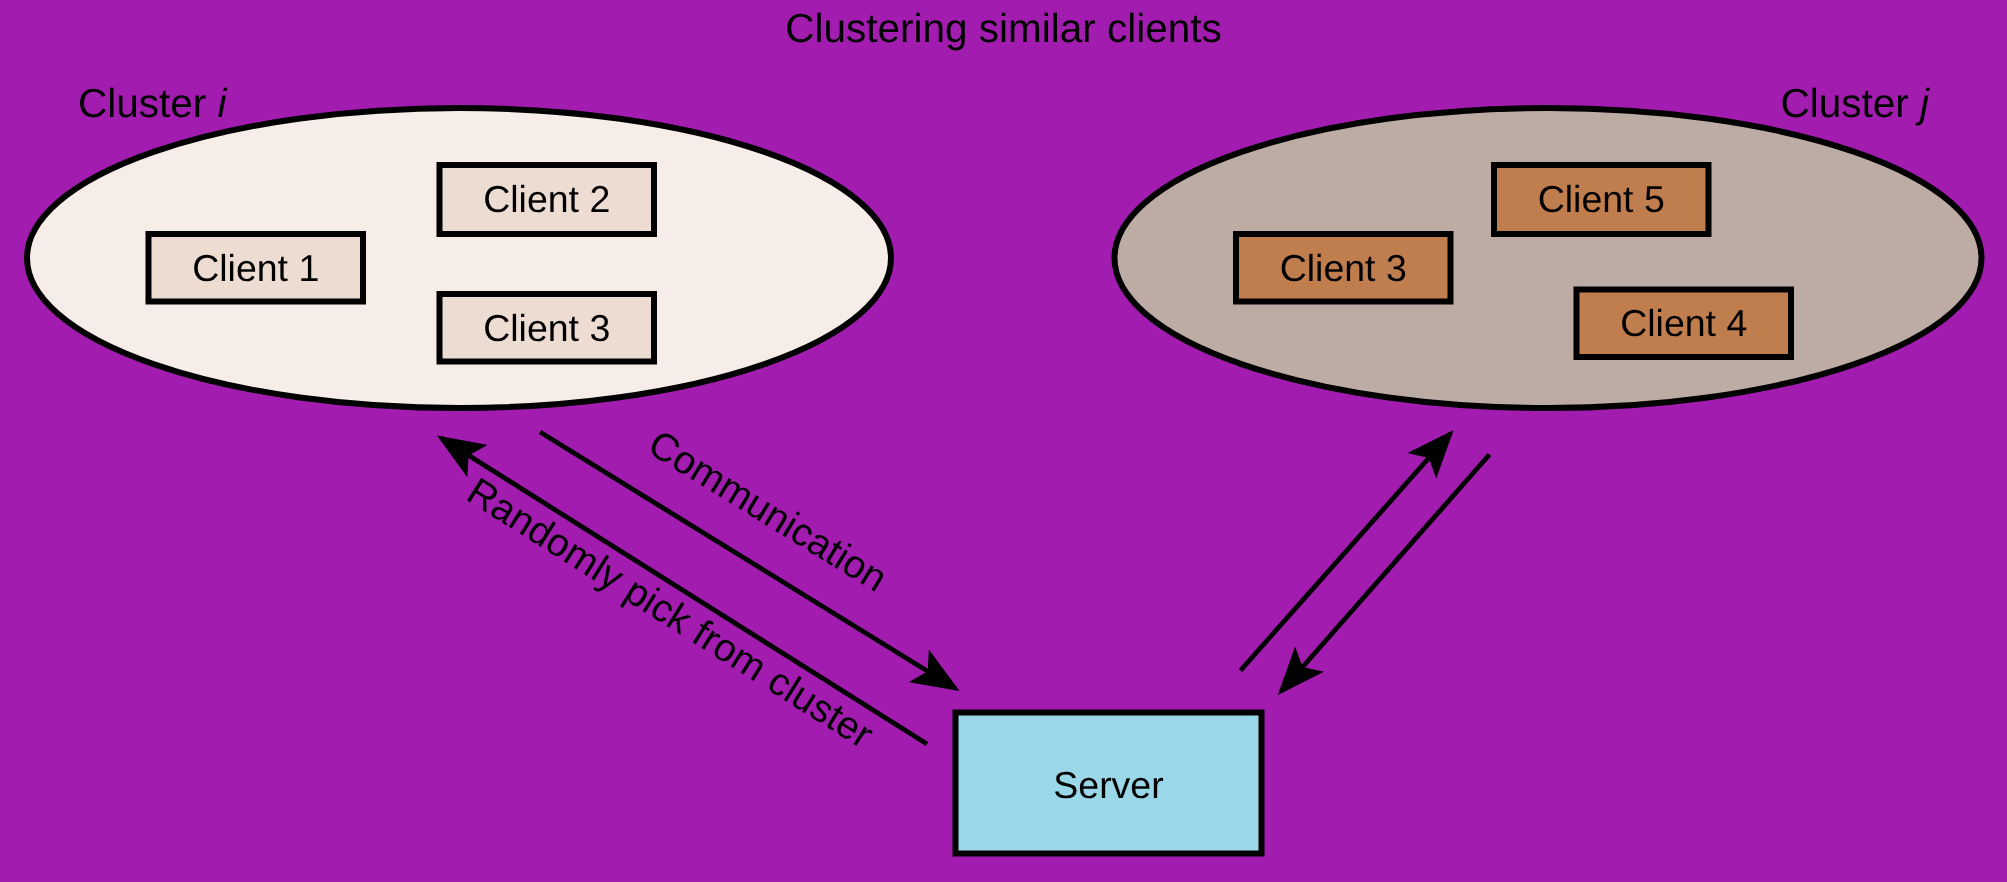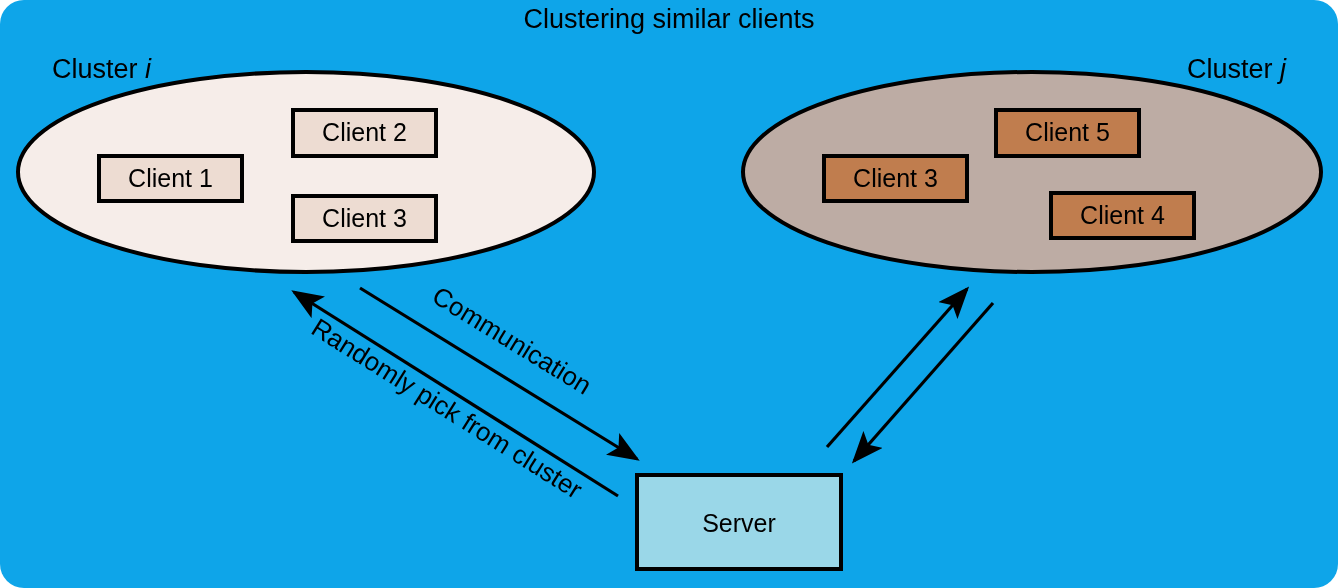--- a/index.html
+++ b/index.html
@@ -8,23 +8,22 @@
     background: #ffffff;
   }
   body {
     font-family: "Liberation Sans", sans-serif;
     color: #000000;
   }
   #canvas {
     position: relative;
     width: 1338px;
     height: 588px;
-    background: #0ea5e9;
+    background: #a21caf;
     overflow: hidden;
-    border-radius: 24px;
   }
   #diagram-svg {
     position: absolute;
     left: 0;
     top: 0;
     width: 1338px;
     height: 588px;
   }
   .svg-title {
     font-family: "Liberation Sans", sans-serif;

